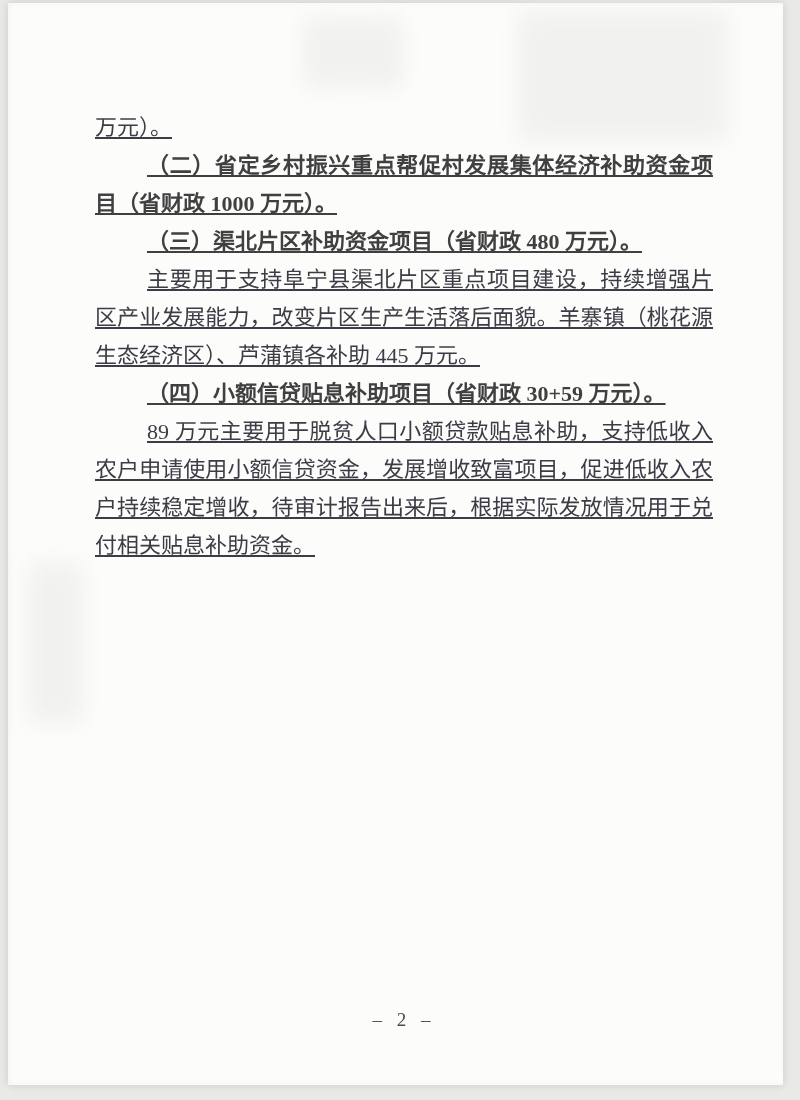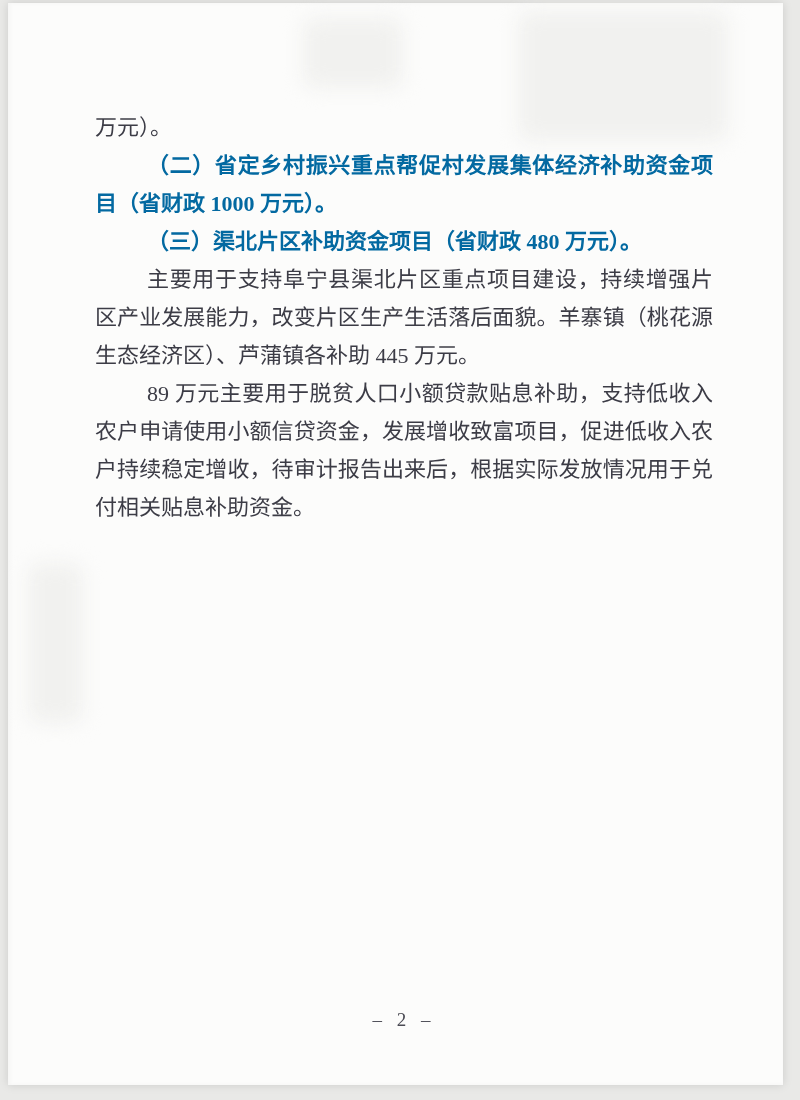--- a/index.html
+++ b/index.html
@@ -43,27 +43,28 @@
     width: 618px;
   }
   .para {
     margin: 0;
     font-size: 22px;
     line-height: 38px;
     color: #3c3c46;
     text-align: justify;
     text-indent: 52px;
     word-break: break-all;
+    text-decoration: underline;
   }
   .para.cont {
     text-indent: 0;
   }
   .para.heading {
     font-weight: bold;
-    color: #0369a1;
+    color: #404040;
   }
   .footer {
     position: absolute;
     left: 87px;
     top: 1006px;
     width: 618px;
     text-align: center;
     font-size: 19px;
     color: #4b4b54;
     letter-spacing: 5px;
@@ -75,17 +76,18 @@
 <div class="paper">
   <div class="noise n1"></div>
   <div class="noise n2"></div>
   <div class="noise n3"></div>
 
   <div class="content">
     <p class="para cont">万元）。</p>
     <p class="para heading">（二）省定乡村振兴重点帮促村发展集体经济补助资金项目（省财政 1000 万元）。</p>
     <p class="para heading">（三）渠北片区补助资金项目（省财政 480 万元）。</p>
     <p class="para">主要用于支持阜宁县渠北片区重点项目建设，持续增强片区产业发展能力，改变片区生产生活落后面貌。羊寨镇（桃花源生态经济区）、芦蒲镇各补助 445 万元。</p>
+    <p class="para heading">（四）小额信贷贴息补助项目（省财政 30+59 万元）。</p>
     <p class="para">89 万元主要用于脱贫人口小额贷款贴息补助，支持低收入农户申请使用小额信贷资金，发展增收致富项目，促进低收入农户持续稳定增收，待审计报告出来后，根据实际发放情况用于兑付相关贴息补助资金。</p>
   </div>
 
   <div class="footer">– 2 –</div>
 </div>
 
 </body></html>

